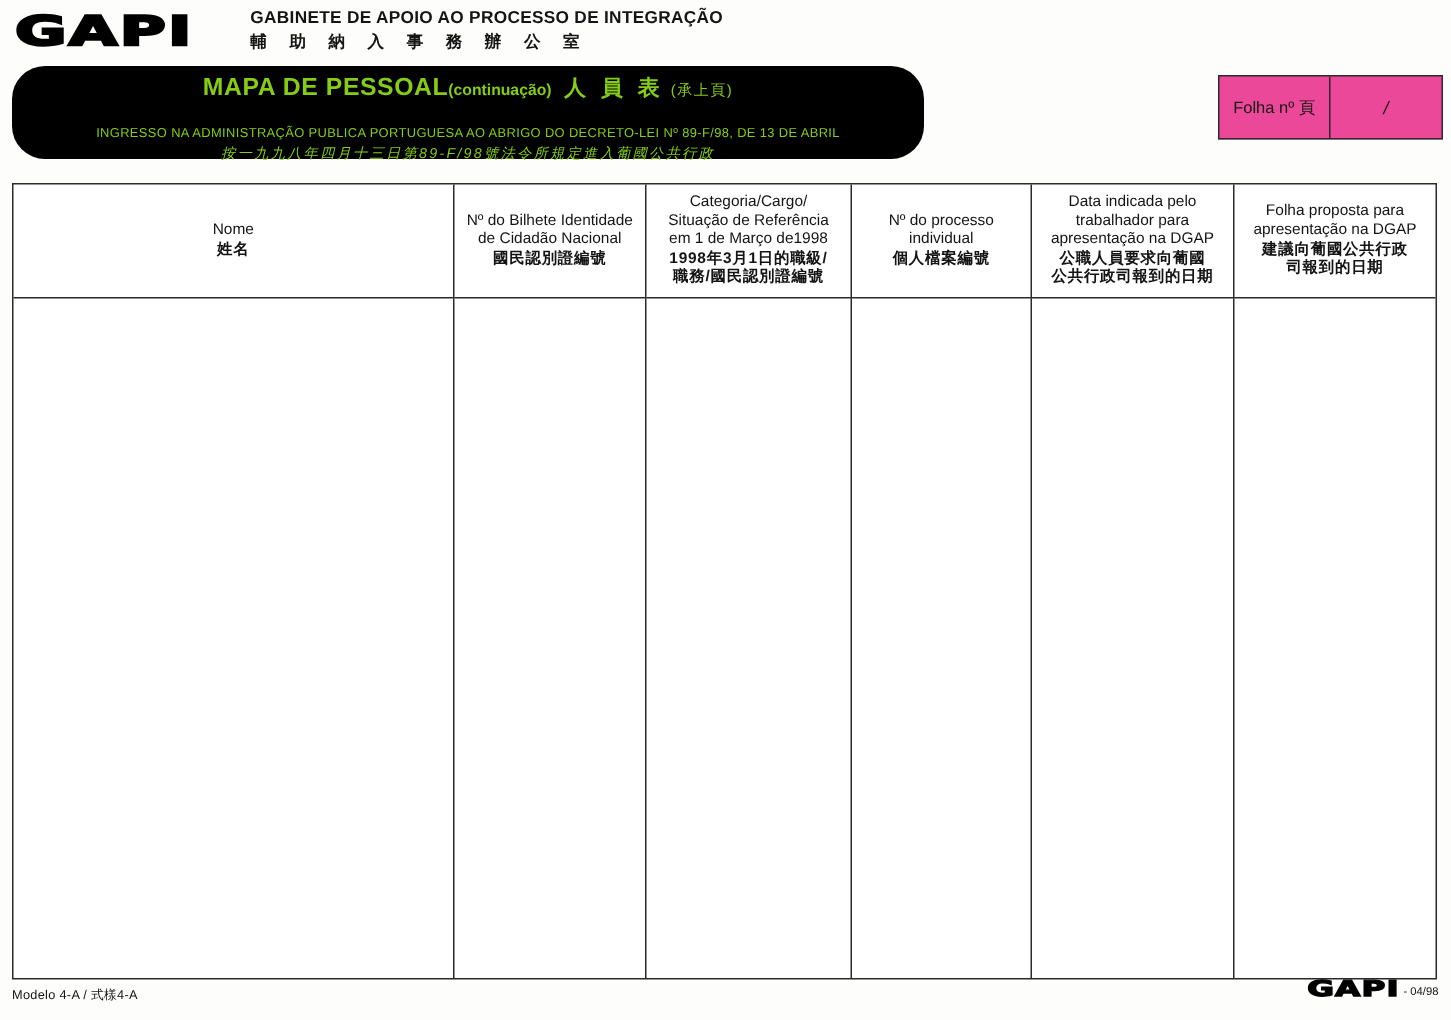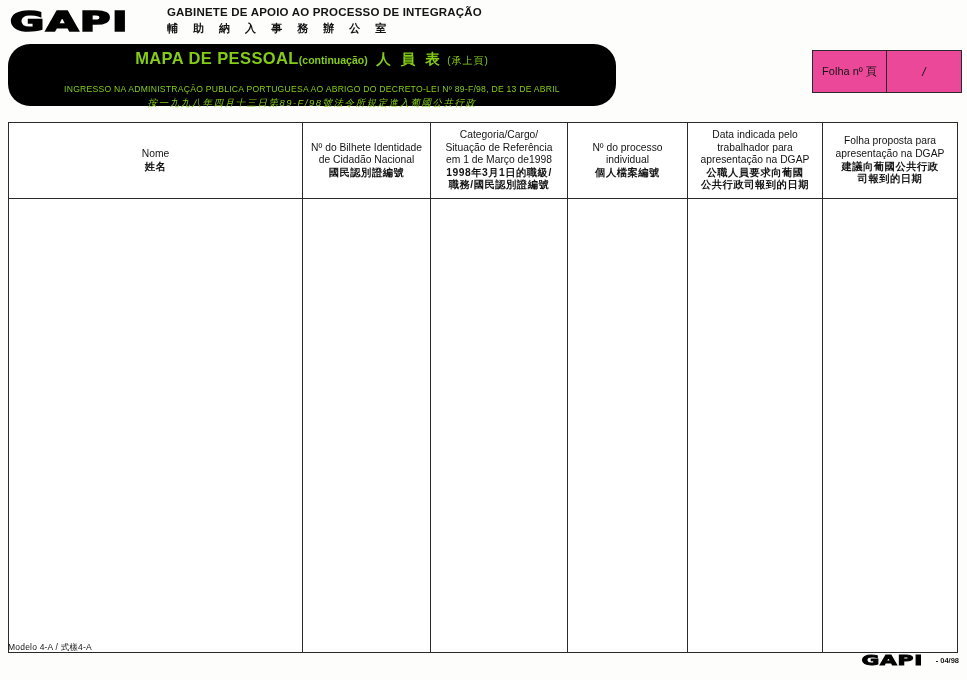--- a/index.html
+++ b/index.html
@@ -51,28 +51,28 @@
     border-right:1px solid #2a2a2a;border-bottom:1px solid #2a2a2a;
     display:flex;flex-direction:column;justify-content:center;align-items:center;
     text-align:center;font-size:10.3px;line-height:12.6px;padding:2px 1px;box-sizing:border-box;
   }
   .th:nth-child(6){border-right:none;}
   .th-pt{white-space:pre-line;}
   .th-cn{white-space:pre-line;font-weight:bold;font-size:10.3px;letter-spacing:.5px;}
   .td{border-right:1px solid #2a2a2a;}
   .td:last-child{border-right:none;}
   
-  .footer-left{position:absolute;left:8px;top:642px;font-size:8.5px;letter-spacing:.2px;text-align:right;}
+  .footer-left{position:absolute;left:8px;top:658px;font-size:8.5px;letter-spacing:.2px;text-align:right;}
   .footer-right{position:absolute;right:8px;top:652px;display:flex;align-items:center;}
   .logo-small{
     font-family:"DejaVu Sans",sans-serif;font-weight:900;font-size:14.5px;
     letter-spacing:.5px;color:#000;-webkit-text-stroke:.9px #000;
     transform:scaleX(1.5);transform-origin:right center;white-space:nowrap;
   }
-  .footer-code{font-size:7.5px;font-weight:bold;margin-left:12px;white-space:nowrap;}
+  .footer-code{font-size:7.5px;font-weight:normal;margin-left:2px;white-space:nowrap;}
 </style>
 </head>
 <body>
 
 <div class="letterhead">
   <div class="logo-big">GAPI</div>
   <div class="org">
     <div class="org-pt">GABINETE DE APOIO AO PROCESSO DE INTEGRAÇÃO</div>
     <div class="org-cn">輔 助 納 入 事 務 辦 公 室</div>
   </div>

